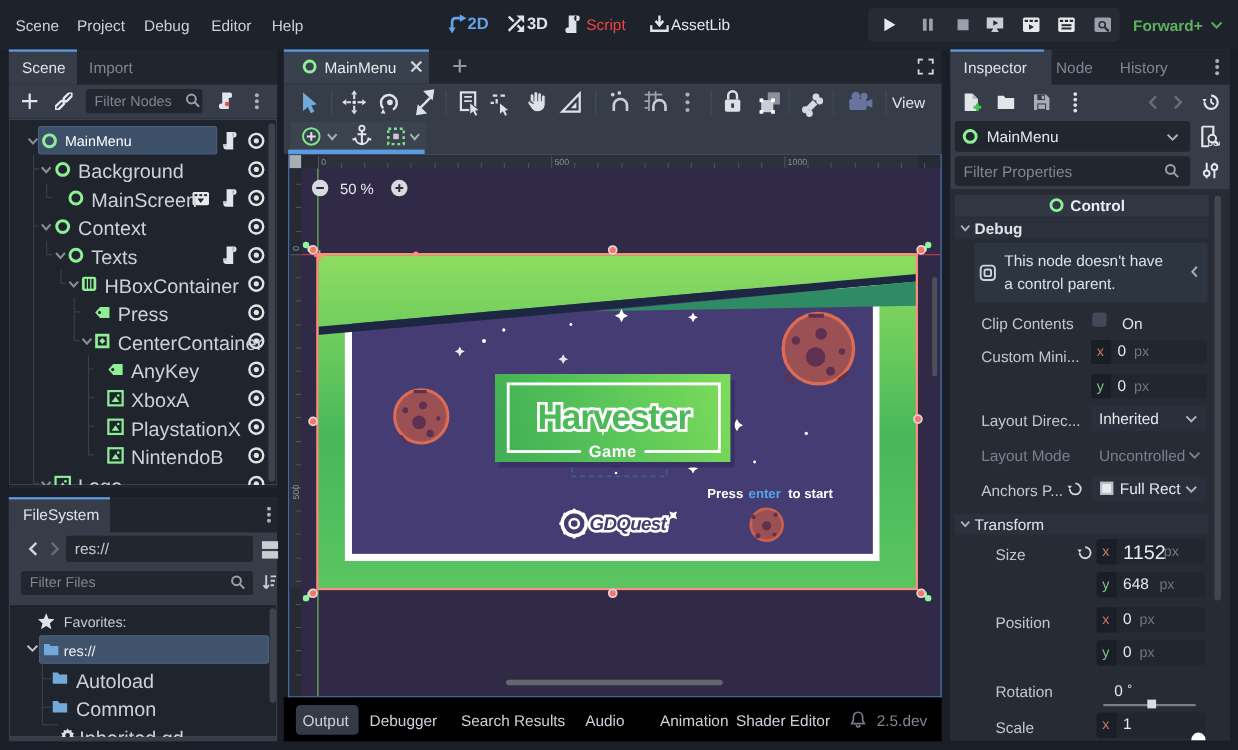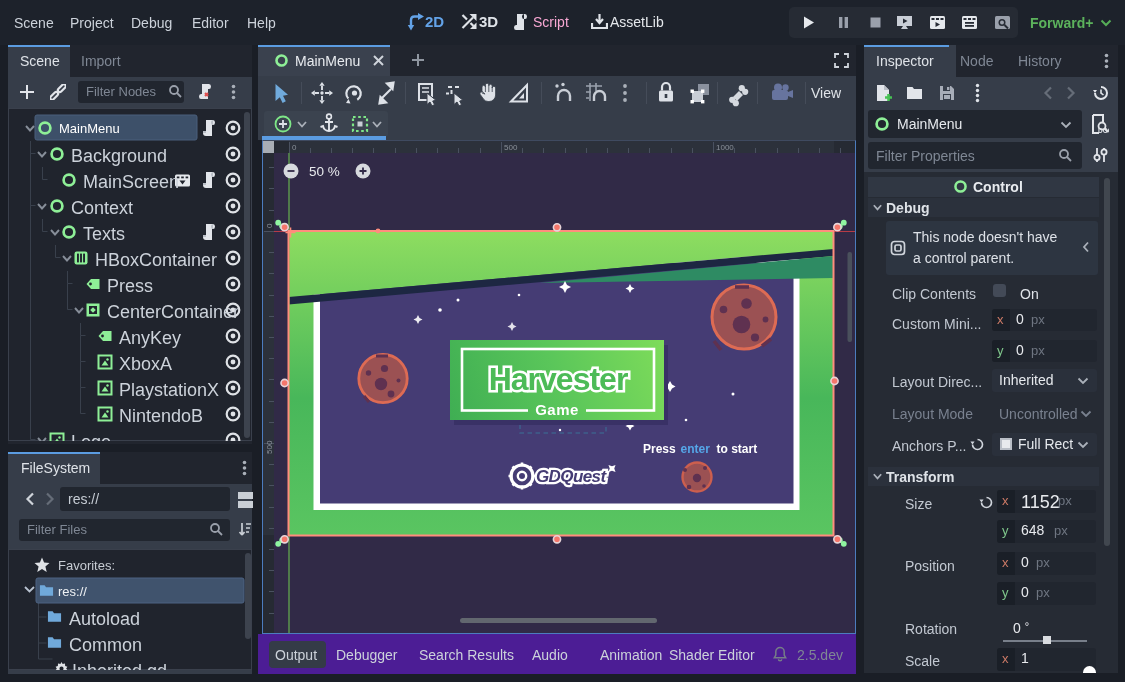--- a/index.html
+++ b/index.html
@@ -31,21 +31,21 @@
     <g fill="#dfe3e8">
       <path d="M16.5 2 L16.5 9 L9.5 2 Z"></path>
       <path d="M16.5 17 L16.5 10.5 L10 17 Z"></path>
     </g>
   </svg>
 <div class="abs" style="left:479px;top:13px;font-size:15px;font-weight:bold;color:#dfe3e8">3D</div>
 <svg class="ico" style="left:512px;top:13px" width="16" height="18" viewBox="0 0 16 18">
     <path d="M4 1 H13 Q15 1 15 3.5 Q15 6 13 6 H12 V17 H4 Q2 17 2 14.5 Q2 12 4 12 H5 V1 Z M5 12 H10 V17" fill="#dfe3e8"></path>
     <path d="M12 1 Q10 1 10 3.5 Q10 6 12 6" fill="#1d222b"></path>
   </svg>
-<div class="abs" style="left:533px;top:14px;font-size:14px;color:#f9a8d4">Script</div>
+<div class="abs" style="left:533px;top:14px;font-size:14px;color:#ef4444">Script</div>
 <svg class="ico" style="left:591px;top:13px" width="17" height="18" viewBox="0 0 17 18">
     <path d="M8.5 1 V9 M5 6 L8.5 10 L12 6" stroke="#dfe3e8" stroke-width="2.2" fill="none"></path>
     <path d="M1 10 V15 H16 V10" stroke="#dfe3e8" stroke-width="2.2" fill="none"></path>
   </svg>
 <div class="abs" style="left:610px;top:14px;font-size:14px;color:#e5e8ec">AssetLib</div>
 
 <div class="abs" style="left:789px;top:7px;width:229px;height:31px;background:#262b34;border-radius:5px"></div>
 <svg class="ico" style="left:801px;top:15px" width="15" height="15" viewBox="0 0 15 15">
     <path d="M3 1.5 L13 7.5 L3 13.5 Z" fill="#e6e9ed"></path>
   </svg>
@@ -567,21 +567,21 @@
       <circle cx="291" cy="171" r="7.5" fill="#d7dade"></circle>
         <path d="M287.5 171 h7" stroke="#312a47" stroke-width="1.8"></path>
       <circle cx="363" cy="171" r="7.5" fill="#d7dade"></circle>
         <path d="M359.5 171 h7 M363 167.5 v7" stroke="#312a47" stroke-width="1.8"></path>
     </g>
     <text x="309" y="176" font-family="Liberation Sans" font-size="13.5" fill="#e8eaed">50 %</text>
     <rect x="460" y="618" width="197" height="5" rx="2.5" fill="#62676f"></rect>
   </svg>
 </div>
 
-<div class="abs" id="bottombar" style="left:258px;top:634px;width:598px;height:40px;background:#4c1d95">
+<div class="abs" id="bottombar" style="left:258px;top:634px;width:598px;height:40px;background:#000000">
   <div class="abs" style="left:11px;top:7px;width:57px;height:27px;background:#343b47;border-radius:4px"></div>
   <div class="abs txt" style="left:17px;top:13px">Output</div>
   <div class="abs txt" style="left:78px;top:13px">Debugger</div>
   <div class="abs txt" style="left:161px;top:13px">Search Results</div>
   <div class="abs txt" style="left:274px;top:13px">Audio</div>
   <div class="abs txt" style="left:342px;top:13px">Animation</div>
   <div class="abs txt" style="left:411px;top:13px">Shader Editor</div>
   <svg class="ico" style="left:515px;top:12px" width="14" height="16" viewBox="0 0 14 16">
       <path d="M7 1.5 a4.2 4.2 0 0 1 4.2 4.2 V9 l1.6 2.8 H1.2 L2.8 9 V5.7 A4.2 4.2 0 0 1 7 1.5 Z" fill="none" stroke="#767d88" stroke-width="1.5"></path>
       <path d="M5.5 13.2 a1.6 1.6 0 0 0 3.2 0" fill="none" stroke="#767d88" stroke-width="1.5"></path>
@@ -725,21 +725,21 @@
     <div class="abs" style="left:128px;top:261px;width:105px;height:23px;background:#2a303b;border-radius:3px"></div>
     <div class="abs" style="left:136px;top:266px;width:12px;height:12px;background:#e8eaed;border:2px solid #b9bec6"></div>
     <div class="abs" style="left:154px;top:264px;font-size:14px;color:#e6e9ed">Full Rect</div>
     <svg class="ico" style="left:213px;top:269px" width="12" height="8" viewBox="0 0 12 8">
         <path d="M1.5 1.5 L6 6 L10.5 1.5" stroke="#aab0b9" stroke-width="1.8" fill="none"></path>
       </svg>
     <div class="abs" style="left:4px;top:295px;width:231px;height:19px;background:#2b313c"></div>
     <svg class="ico" style="left:8px;top:299px" width="11" height="11" viewBox="0 0 12 12">
         <path d="M2 3.5 L6 8 L10 3.5" stroke="#aab0b9" stroke-width="1.9" fill="none"></path>
       </svg>
-    <div class="abs" style="left:22px;top:297px;font-size:14px;font-weight:bold;color:#dfe3e8">Transform</div>
+    <div class="abs" style="left:22px;top:297px;font-size:14px;font-weight:normal;color:#dfe3e8">Transform</div>
     <div class="abs" style="left:41px;top:324px;font-size:14px;color:#c2c8d1">Size</div>
     <svg class="ico" style="left:115px;top:323px" width="15" height="15" viewBox="0 0 18 18">
         <path d="M9 3 a6 6 0 1 1 -6 6" stroke="#cfd4db" stroke-width="2" fill="none"></path>
         <path d="M3 9 l-2.5 -3.5 h5 Z" fill="#cfd4db"></path>
       </svg>
     <div class="abs" style="left:133px;top:318px;width:99px;height:23px;background:#21262f;border-radius:3px"></div>
     <div class="abs" style="left:133px;top:318px;width:18px;height:23px;background:#1a1f27;border-radius:3px 0 0 3px"></div>
     <div class="abs" style="left:138px;top:321px;font-size:13px;color:#cc7a66">x</div>
     <div class="abs" style="left:157px;top:320px;font-size:18px;color:#e8eaee">1152</div>
     <div class="abs" style="left:194px;top:321px;font-size:13px;color:#6f7682">px</div>

